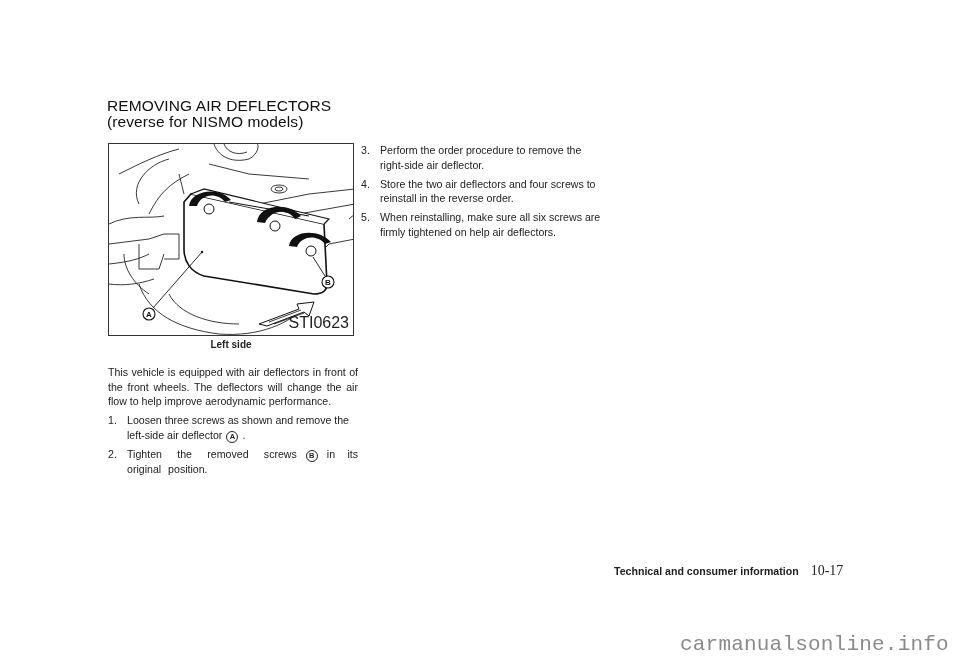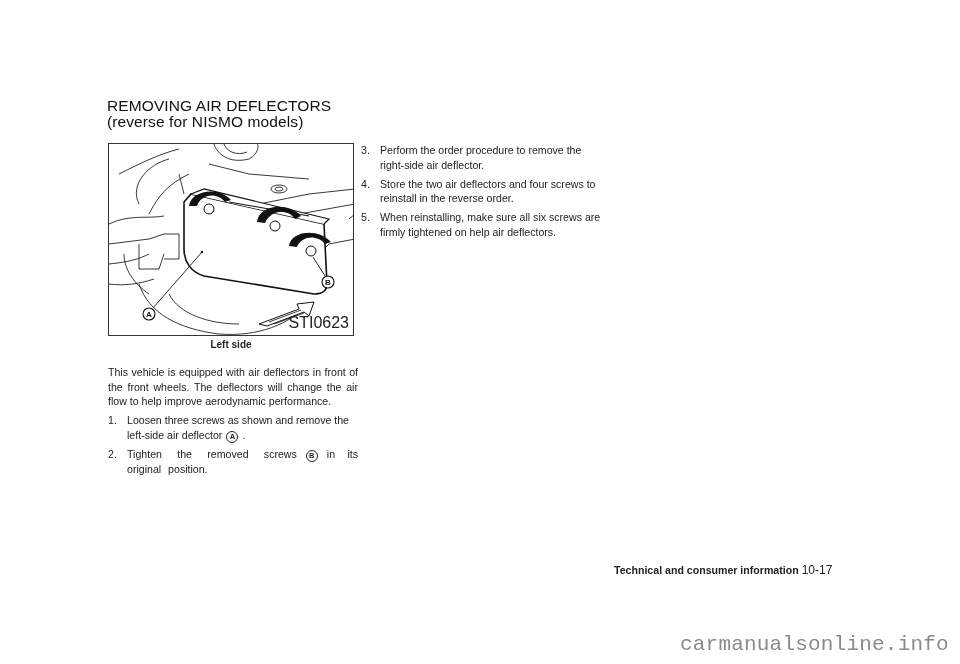--- a/index.html
+++ b/index.html
@@ -40,21 +40,21 @@
     ol.steps li .body { display: block; }
     .circ {
       display: inline-block; width: 10px; height: 10px; border: 1.2px solid #222; border-radius: 50%;
       font-size: 7.5px; font-weight: bold; line-height: 10px; text-align: center; vertical-align: 0px;
       margin: 0 4px;
     }
     .footer {
       position: absolute; left: 614px; top: 563px; white-space: nowrap; font-size: 10.6px; color: #222;
     }
     .footer .section { font-weight: bold; margin-top: 17px; }
-    .footer .page { margin-left: 3px; font-size: 12px; }
+    .footer .page { margin-left: 12px; font-size: 14px; font-family: Liberation Serif, serif; }
     .watermark {
       position: absolute; left: 680px; top: 633px; font-size: 21px; color: #8a8a8a; letter-spacing: 0.2px; font-family: Liberation Mono, monospace;
     }
   </style>
 </head>
 <body>
 
 <div class="heading">
   <div>REMOVING AIR DEFLECTORS</div>
   <div>(reverse for NISMO models)</div>

